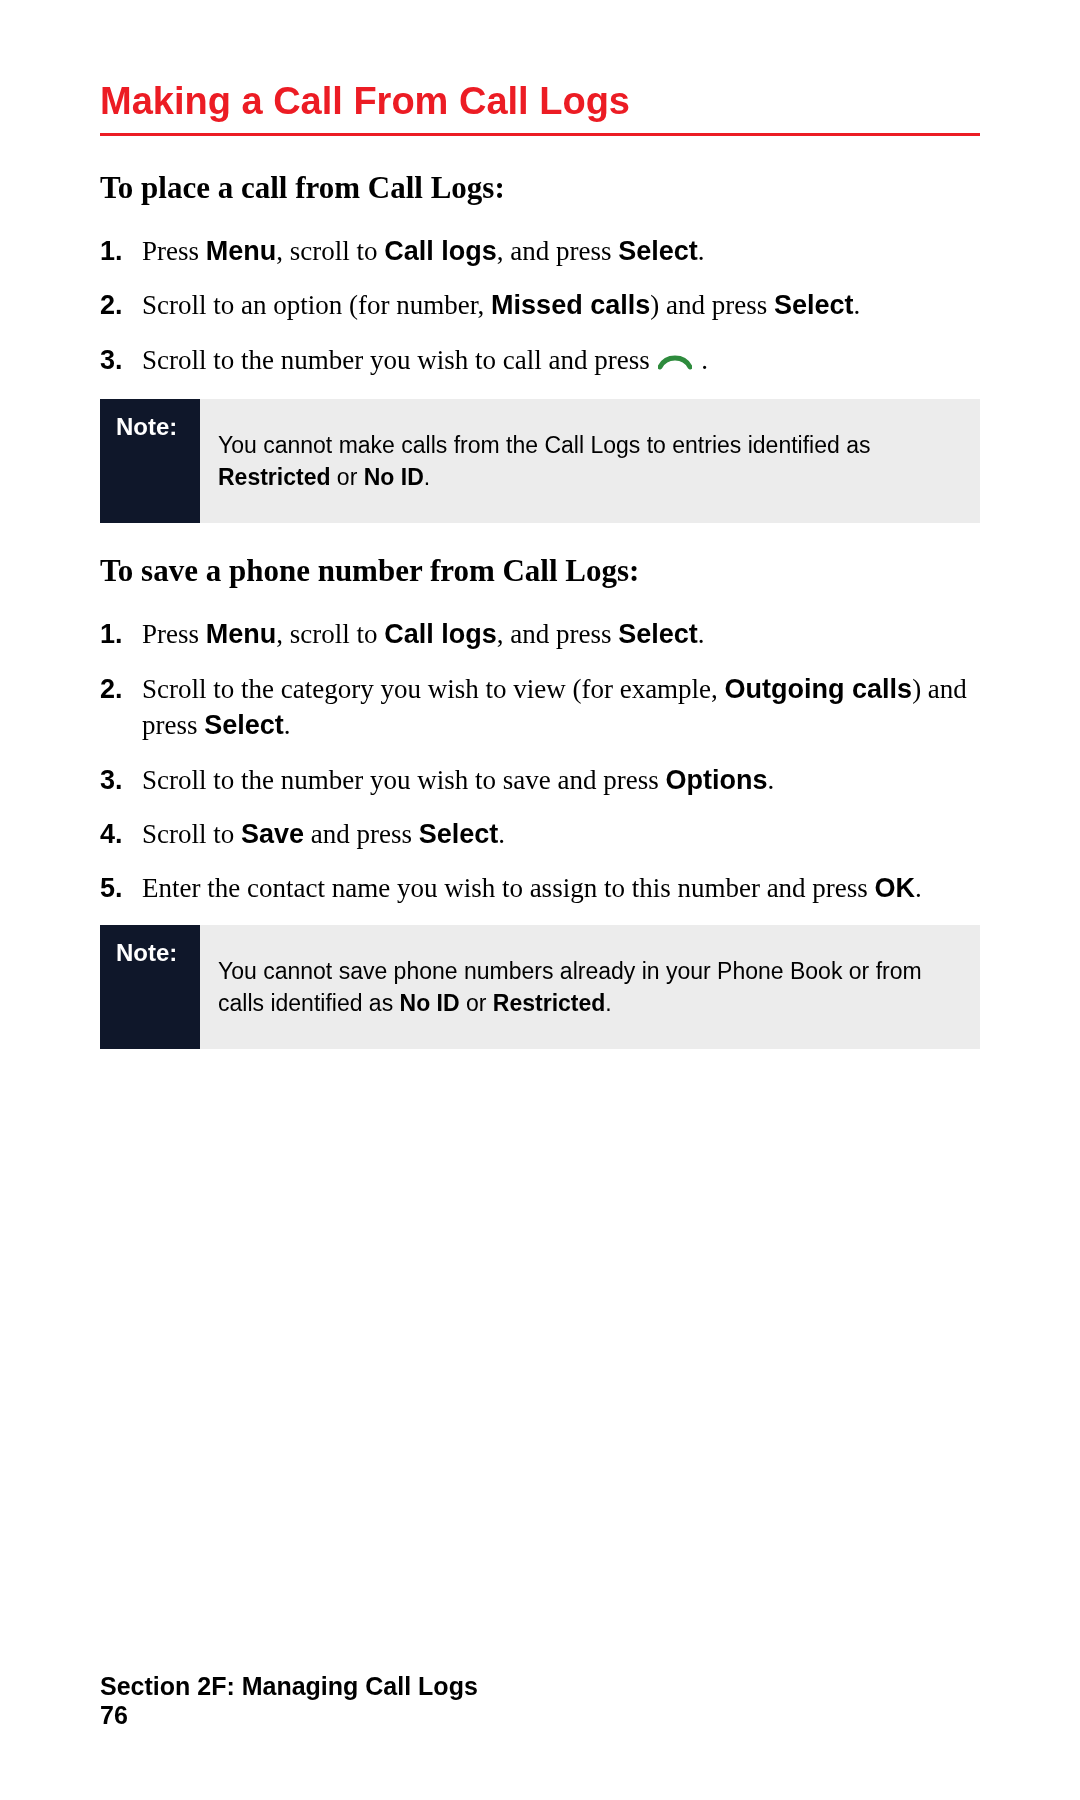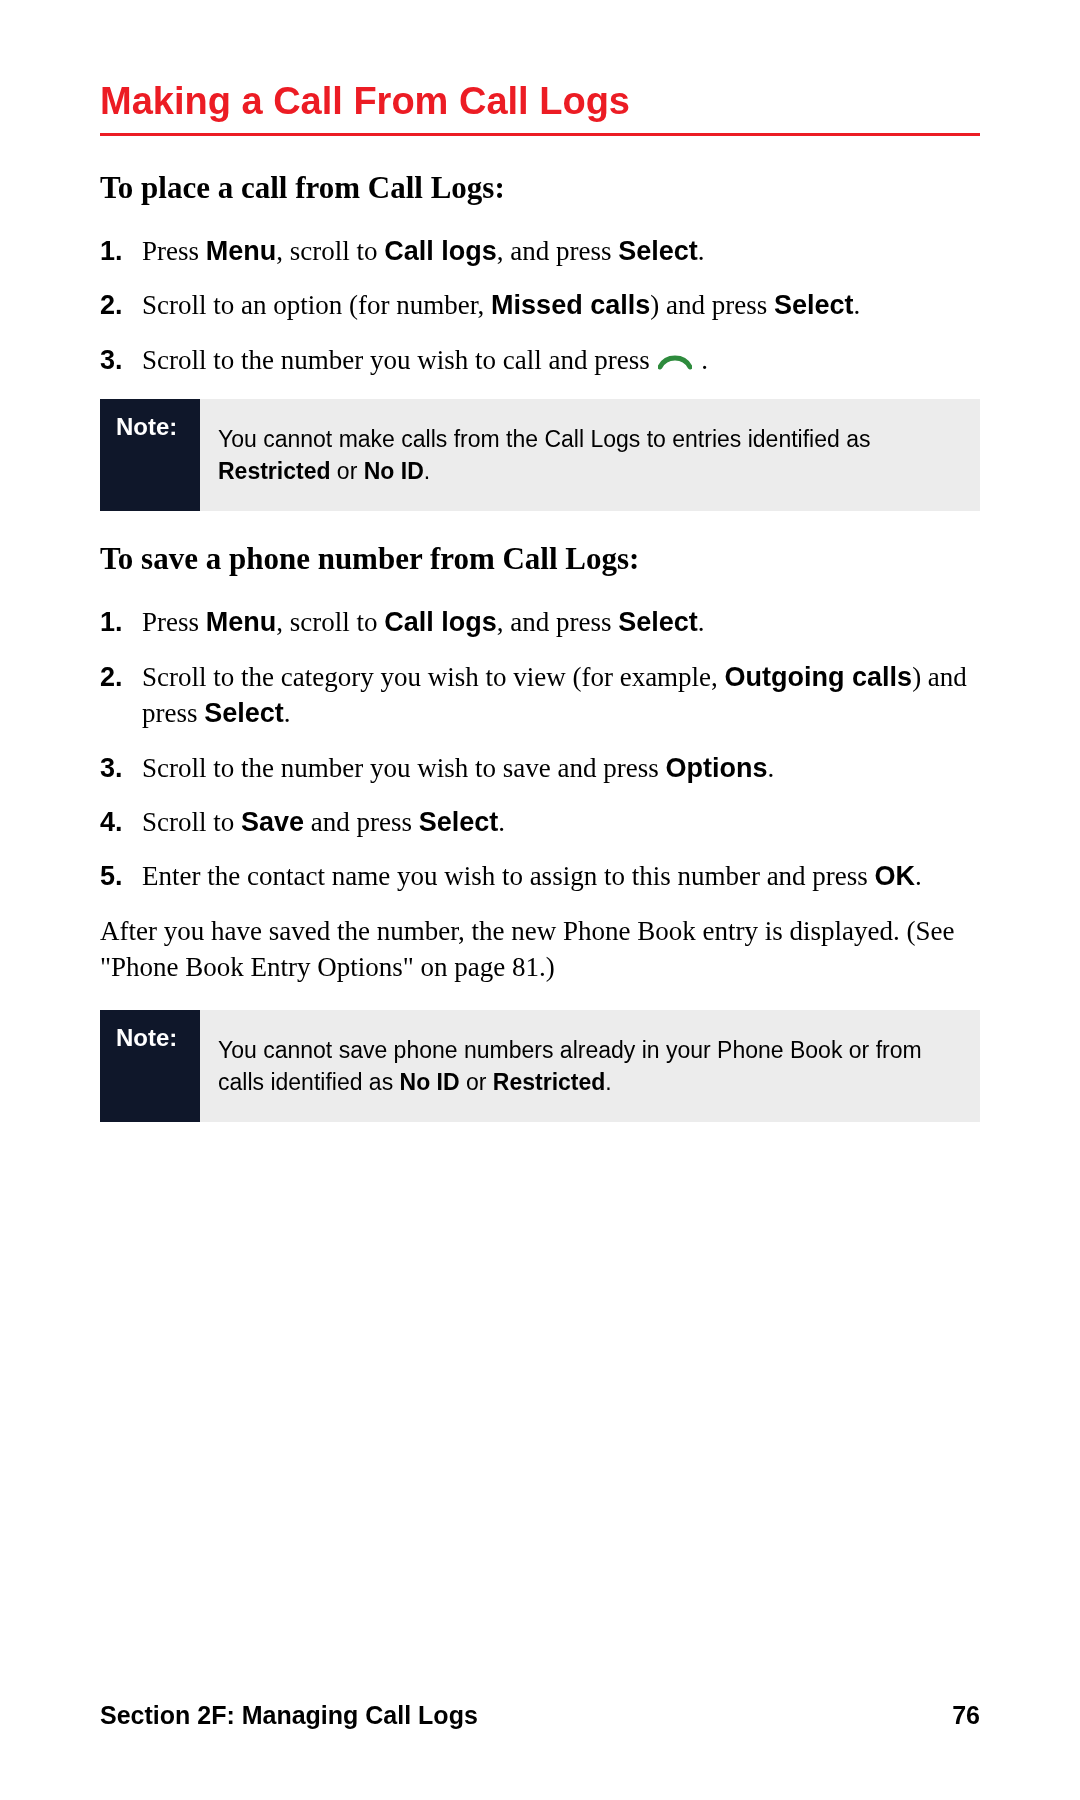--- a/index.html
+++ b/index.html
@@ -81,33 +81,34 @@
     font-weight: 700;
     font-size: 24px;
     padding: 14px 16px;
     flex: 0 0 100px;
   }
   .note-body {
     background: #ececec;
     font-family: "Helvetica Neue", Helvetica, Arial, sans-serif;
     font-size: 23px;
     line-height: 1.4;
-    padding: 24px 18px;
+    padding: 30px 18px;
     flex: 1;
   }
   .footer {
     position: absolute;
     left: 100px;
     right: 100px;
     bottom: 70px;
     display: flex;
     justify-content: space-between;
     font-family: "Helvetica Neue", Helvetica, Arial, sans-serif;
     font-weight: 700;
     font-size: 25px;
+    flex-direction: column;
   }
 </style>
 </head>
 <body>
 
 <div class="page">
 
   <h2 class="section-heading first">Making a Call From Call Logs</h2>
 
   <div class="subhead">To place a call from Call Logs:</div>
@@ -148,21 +149,20 @@
       <span>Scroll to the number you wish to save and press </span><span class="b-sans">Options</span><span>.</span>
     </li>
     <li>
       <span>Scroll to </span><span class="b-sans">Save</span><span> and press </span><span class="b-sans">Select</span><span>.</span>
     </li>
     <li>
       <span>Enter the contact name you wish to assign to this number and press </span><span class="b-sans">OK</span><span>.</span>
     </li>
   </ol>
 
-  <p class="body-text">After you have saved the number, the new Phone Book entry is displayed. (See "Phone Book Entry Options" on page 81.)</p>
 
   <div class="note-box">
     <div class="note-label">Note:</div>
     <div class="note-body">
       <span>You cannot save phone numbers already in your Phone Book or from calls identified as </span><span class="b-sans">No ID</span><span> or </span><span class="b-sans">Restricted</span><span>.</span>
     </div>
   </div>
 
 </div>
 

